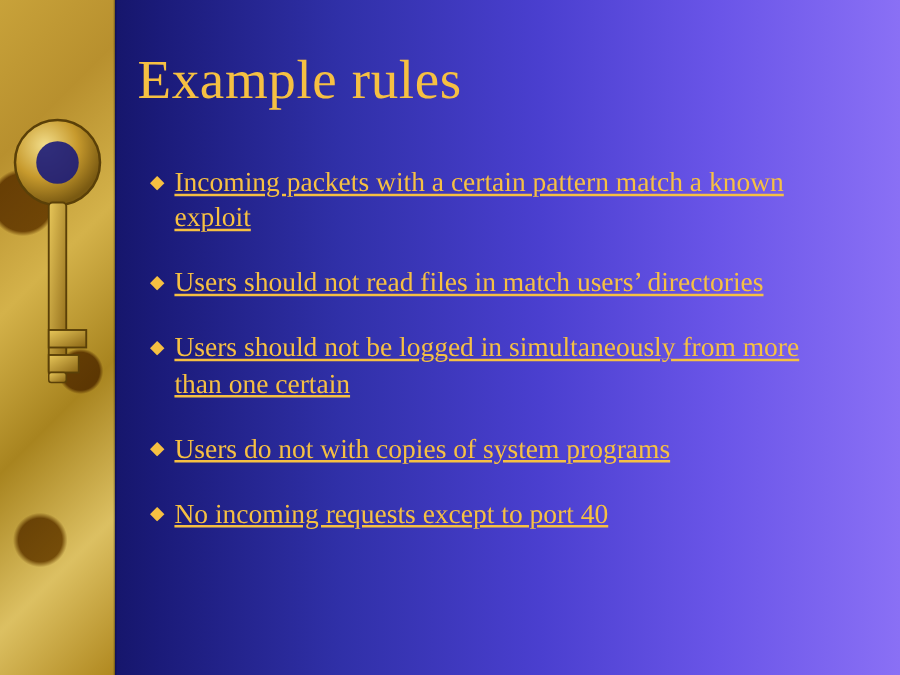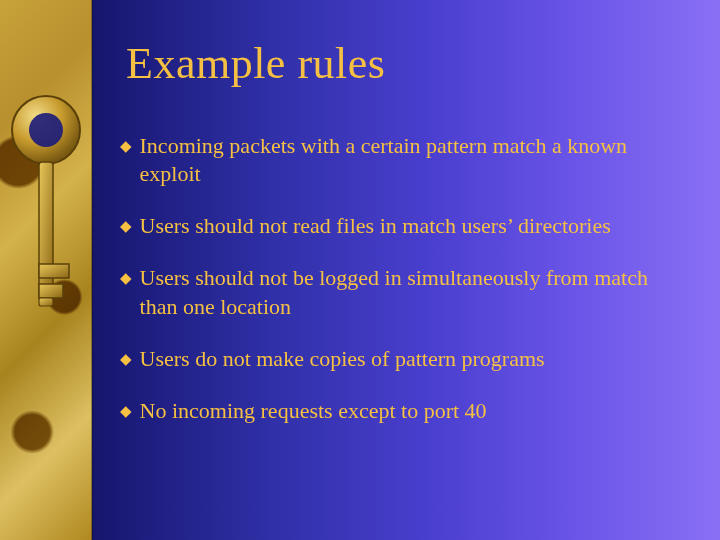--- a/index.html
+++ b/index.html
@@ -45,21 +45,21 @@
   
   .key {
     position: absolute;
     left: 6px;
     top: 88px;
     width: 80px;
     height: 250px;
   }
   .title {
     position: absolute;
-    left: 126px;
+    left: 110px;
     top: 38px;
     color: #f6c042;
     font-size: 44px;
     font-weight: 400;
     letter-spacing: 0.5px;
   }
   .body {
     position: absolute;
     left: 120px;
     top: 132px;
@@ -75,20 +75,21 @@
   }
   .bullet {
     flex: 0 0 auto;
     font-size: 15px;
     line-height: 28px;
     margin-right: 8px;
     color: #f6c042;
   }
   .text {
     flex: 1 1 auto;
+    text-decoration: underline;
   }
 </style>
 </head>
 <body>
 
 <div class="slide">
   <div class="strip"></div>
 
   <svg class="key" viewBox="0 0 80 250">
     <defs>
@@ -120,24 +121,24 @@
     <div class="item">
       <span class="bullet">◆</span>
       <span class="text">Incoming packets with a certain pattern match a known exploit</span>
     </div>
     <div class="item">
       <span class="bullet">◆</span>
       <span class="text">Users should not read files in match users’ directories</span>
     </div>
     <div class="item">
       <span class="bullet">◆</span>
-      <span class="text">Users should not be logged in simultaneously from match than one location</span>
+      <span class="text">Users should not be logged in simultaneously from more than one certain</span>
     </div>
     <div class="item">
       <span class="bullet">◆</span>
-      <span class="text">Users do not make copies of pattern programs</span>
+      <span class="text">Users do not with copies of system programs</span>
     </div>
     <div class="item">
       <span class="bullet">◆</span>
       <span class="text">No incoming requests except to port 40</span>
     </div>
   </div>
 </div>
 
 </body></html>

